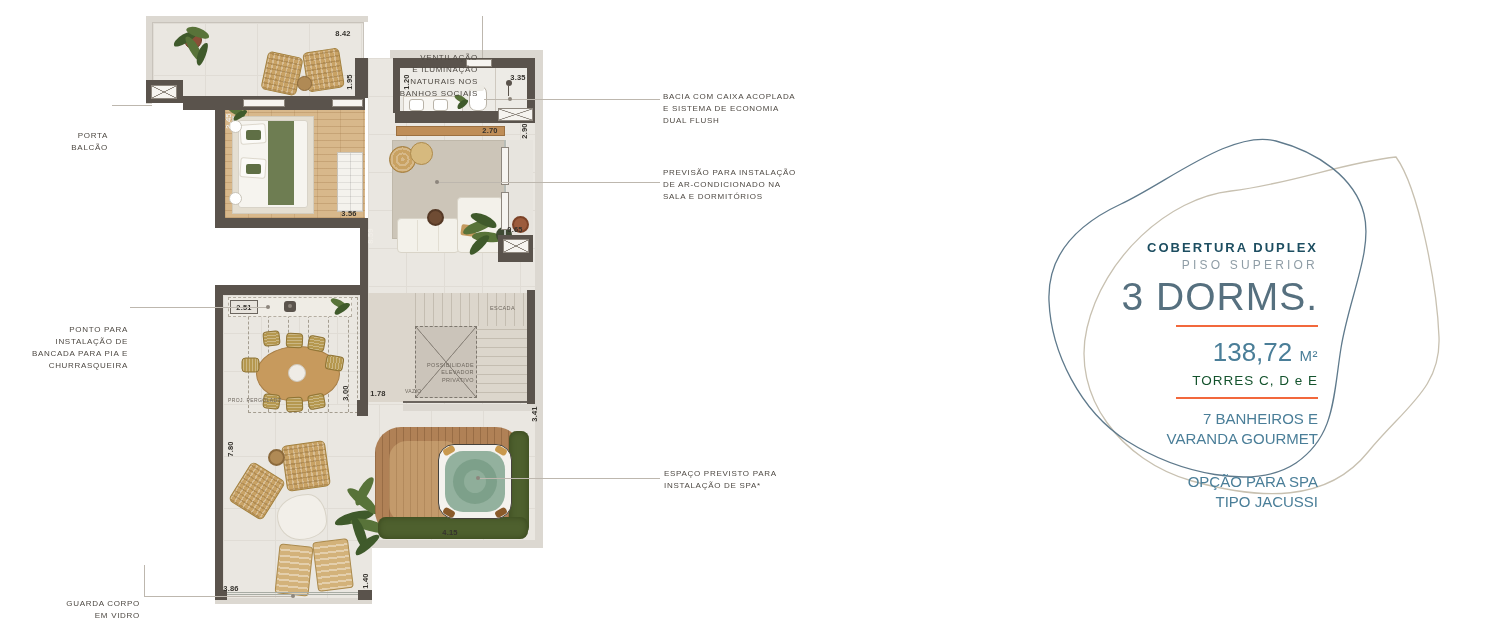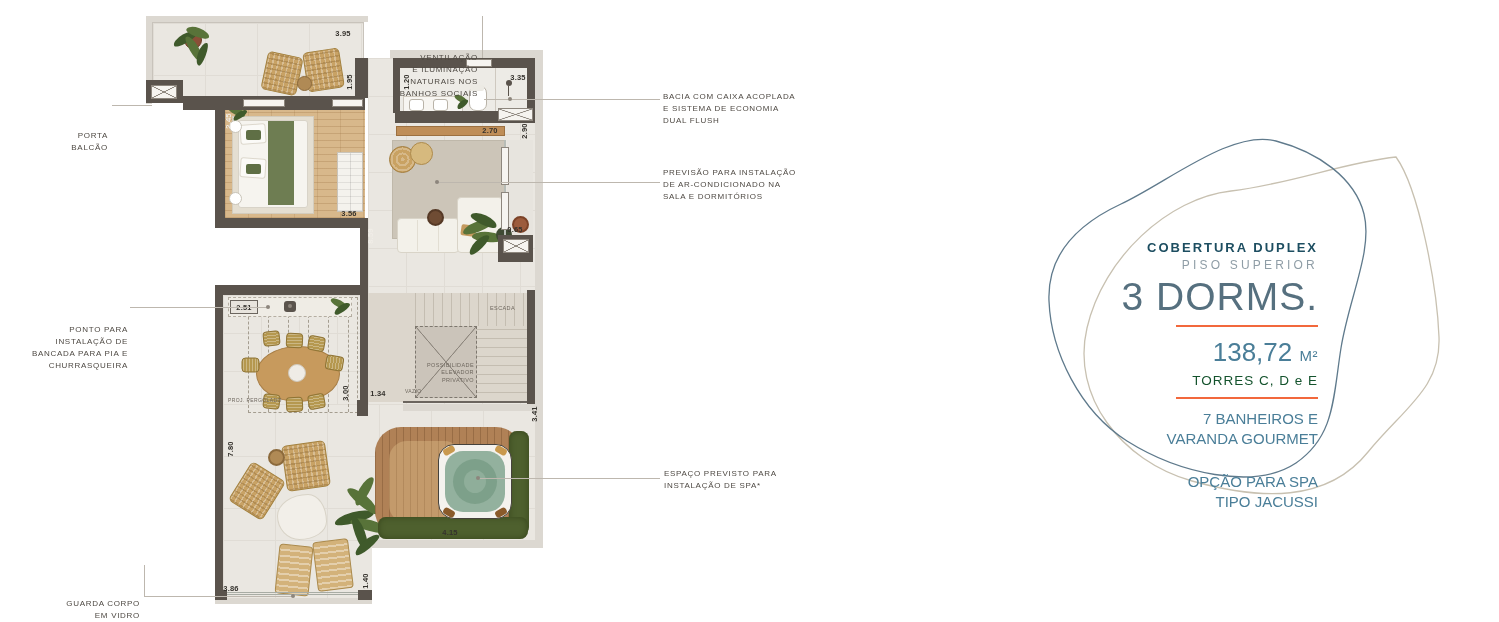--- a/index.html
+++ b/index.html
@@ -223,33 +223,33 @@
     <div class="door" style="left:466px;top:59px;width:26px;height:8px;"></div>
     <div class="wall" style="left:527px;top:58px;width:8px;height:55px;"></div>
     <div class="wall" style="left:393px;top:68px;width:7px;height:45px;"></div>
     <div class="wall" style="left:395px;top:111px;width:140px;height:12px;"></div>
     <div class="xbox" style="left:498px;top:108px;width:35px;height:13px;"></div>
     <div class="wall" style="left:498px;top:235px;width:35px;height:27px;"></div>
     <div class="xbox" style="left:503px;top:239px;width:26px;height:14px;"></div>
     <div class="wall" style="left:527px;top:290px;width:8px;height:114px;"></div>
     <div class="wall" style="left:355px;top:58px;width:13px;height:40px;"></div>
 
-    <div class="dim" style="left:343px;top:33px;">3.95</div>
+    <div class="dim" style="left:343px;top:33px;">8.42</div>
     <div class="dim v" style="left:349px;top:82px;">1.95</div>
     <div class="dim v" style="left:228px;top:121px;color:#f0ede7;">2.45</div>
     <div class="dim v" style="left:406px;top:82px;">1.20</div>
     <div class="dim" style="left:518px;top:77px;">3.35</div>
     <div class="dim" style="left:490px;top:130px;">2.70</div>
     <div class="dim v" style="left:524px;top:131px;">2.90</div>
     <div class="dim" style="left:349px;top:213px;">3.56</div>
     <div class="dim v" style="left:370px;top:236px;color:#f0ede7;">8.59</div>
     <div class="dim" style="left:515px;top:229px;">0.65</div>
     <div class="dim" style="left:244px;top:307px;">2.51</div>
     <div class="dim v" style="left:345px;top:393px;">3.00</div>
-    <div class="dim" style="left:378px;top:393px;">1.34</div>
+    <div class="dim" style="left:378px;top:393px;">1.78</div>
     <div class="dim v" style="left:230px;top:449px;">7.80</div>
     <div class="dim v" style="left:534px;top:414px;">3.41</div>
     <div class="dim" style="left:450px;top:532px;">4.15</div>
     <div class="dim v" style="left:365px;top:581px;">1.40</div>
     <div class="dim" style="left:231px;top:588px;">3.86</div>
 
     <div class="lead" style="left:482px;top:16px;width:1px;height:42px;"></div>
     <div class="lead" style="left:112px;top:105px;width:40px;height:1px;"></div>
     <div class="lead" style="left:484px;top:99px;width:176px;height:1px;"></div>
     <div class="dot" style="left:508px;top:97px;"></div>

